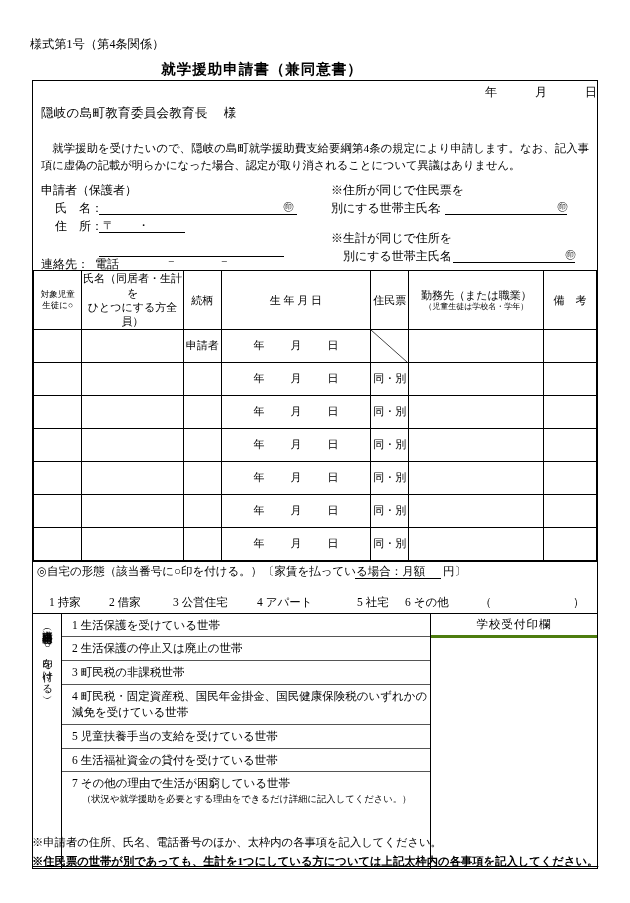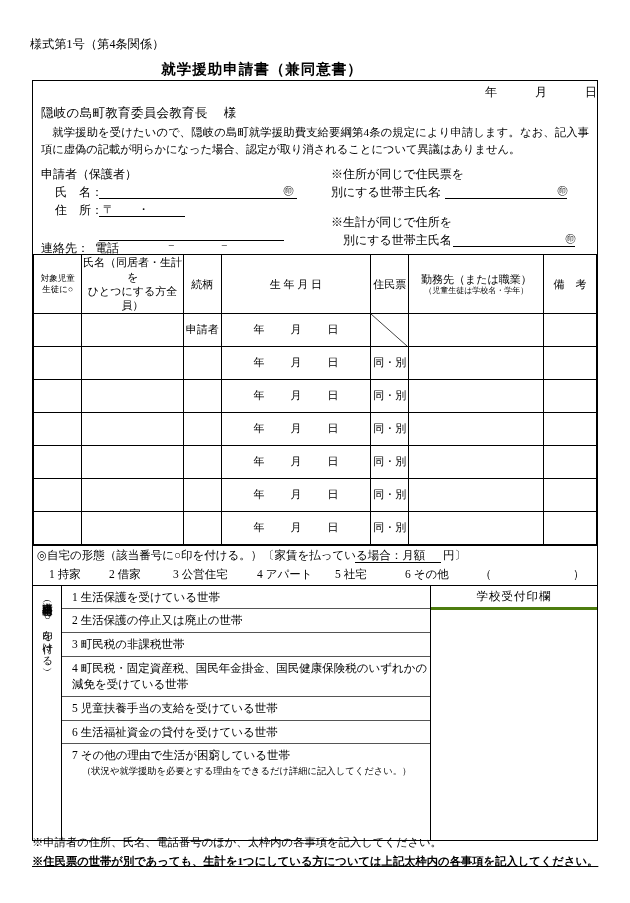--- a/index.html
+++ b/index.html
@@ -68,20 +68,21 @@
     padding: 2px 0 2px 8px;
     letter-spacing: 0.3px;
   }
   .addressee .san { margin-left: 16px; }
   .body-text {
     font-size: 11.3px;
     line-height: 1.52;
     padding: 0 8px 4px 8px;
     text-align: justify;
     letter-spacing: -0.05px;
+    margin-top: 16px;
   }
   .body-text p { margin: 0; }
   .body-text p.indent { text-indent: 1em; }
 
   
   .applicant {
     position: relative;
     height: 92px;
     font-size: 12px;
   }
@@ -162,20 +163,21 @@
     text-decoration: underline;
   }
   .house-row1 .rent-note { position: absolute; left: 230px; top: 2px; white-space: nowrap; }
   .house-row1 .rent-u { position: absolute; left: 322px; top: 2px; width: 86px; border-bottom: 1px solid #000; height: 14px; }
   .house-row1 .rent-yen { position: absolute; left: 410px; top: 2px; }
   .house-row1 .t1 { position: absolute; left: 4px; top: 2px; }
   .house-row2 {
     position: relative;
     height: 20px;
     padding-left: 4px;
+    margin-top: 12px;
   }
   .house-row2 .opt { position: absolute; top: 2px; white-space: nowrap; }
   .house-row2 .oparen { position: absolute; top: 2px; }
 
   
   .reasons-wrap {
     display: flex;
     border-top: 1.6px solid #000;
   }
   .reasons-left {
@@ -403,21 +405,21 @@
         <span class="t1">◎自宅の形態（該当番号に○印を付ける。）</span>
         <span class="rent-note"><span>〔家賃を払っている場合：</span><span>月額</span></span>
         <span class="rent-u"></span>
         <span class="rent-yen">円〕</span>
       </div>
       <div class="house-row2">
         <span class="opt" style="left:16px"><span>1</span>&nbsp;<span>持家</span></span>
         <span class="opt" style="left:76px"><span>2</span>&nbsp;<span>借家</span></span>
         <span class="opt" style="left:140px"><span>3</span>&nbsp;<span>公営住宅</span></span>
         <span class="opt" style="left:224px"><span>4</span>&nbsp;<span>アパート</span></span>
-        <span class="opt" style="left:302px"><span>5</span>&nbsp;<span>社宅</span></span>
+        <span class="opt" style="left:324px"><span>5</span>&nbsp;<span>社宅</span></span>
         <span class="opt" style="left:372px"><span>6</span>&nbsp;<span>その他</span></span>
         <span class="oparen" style="left:447px">（</span>
         <span class="oparen" style="left:540px">）</span>
       </div>
     </div>
 
     <div class="reasons-wrap">
       <div class="reasons-left">
         <span class="vert-label">申請事由（該当番号に○印を付ける）</span>
       </div>

